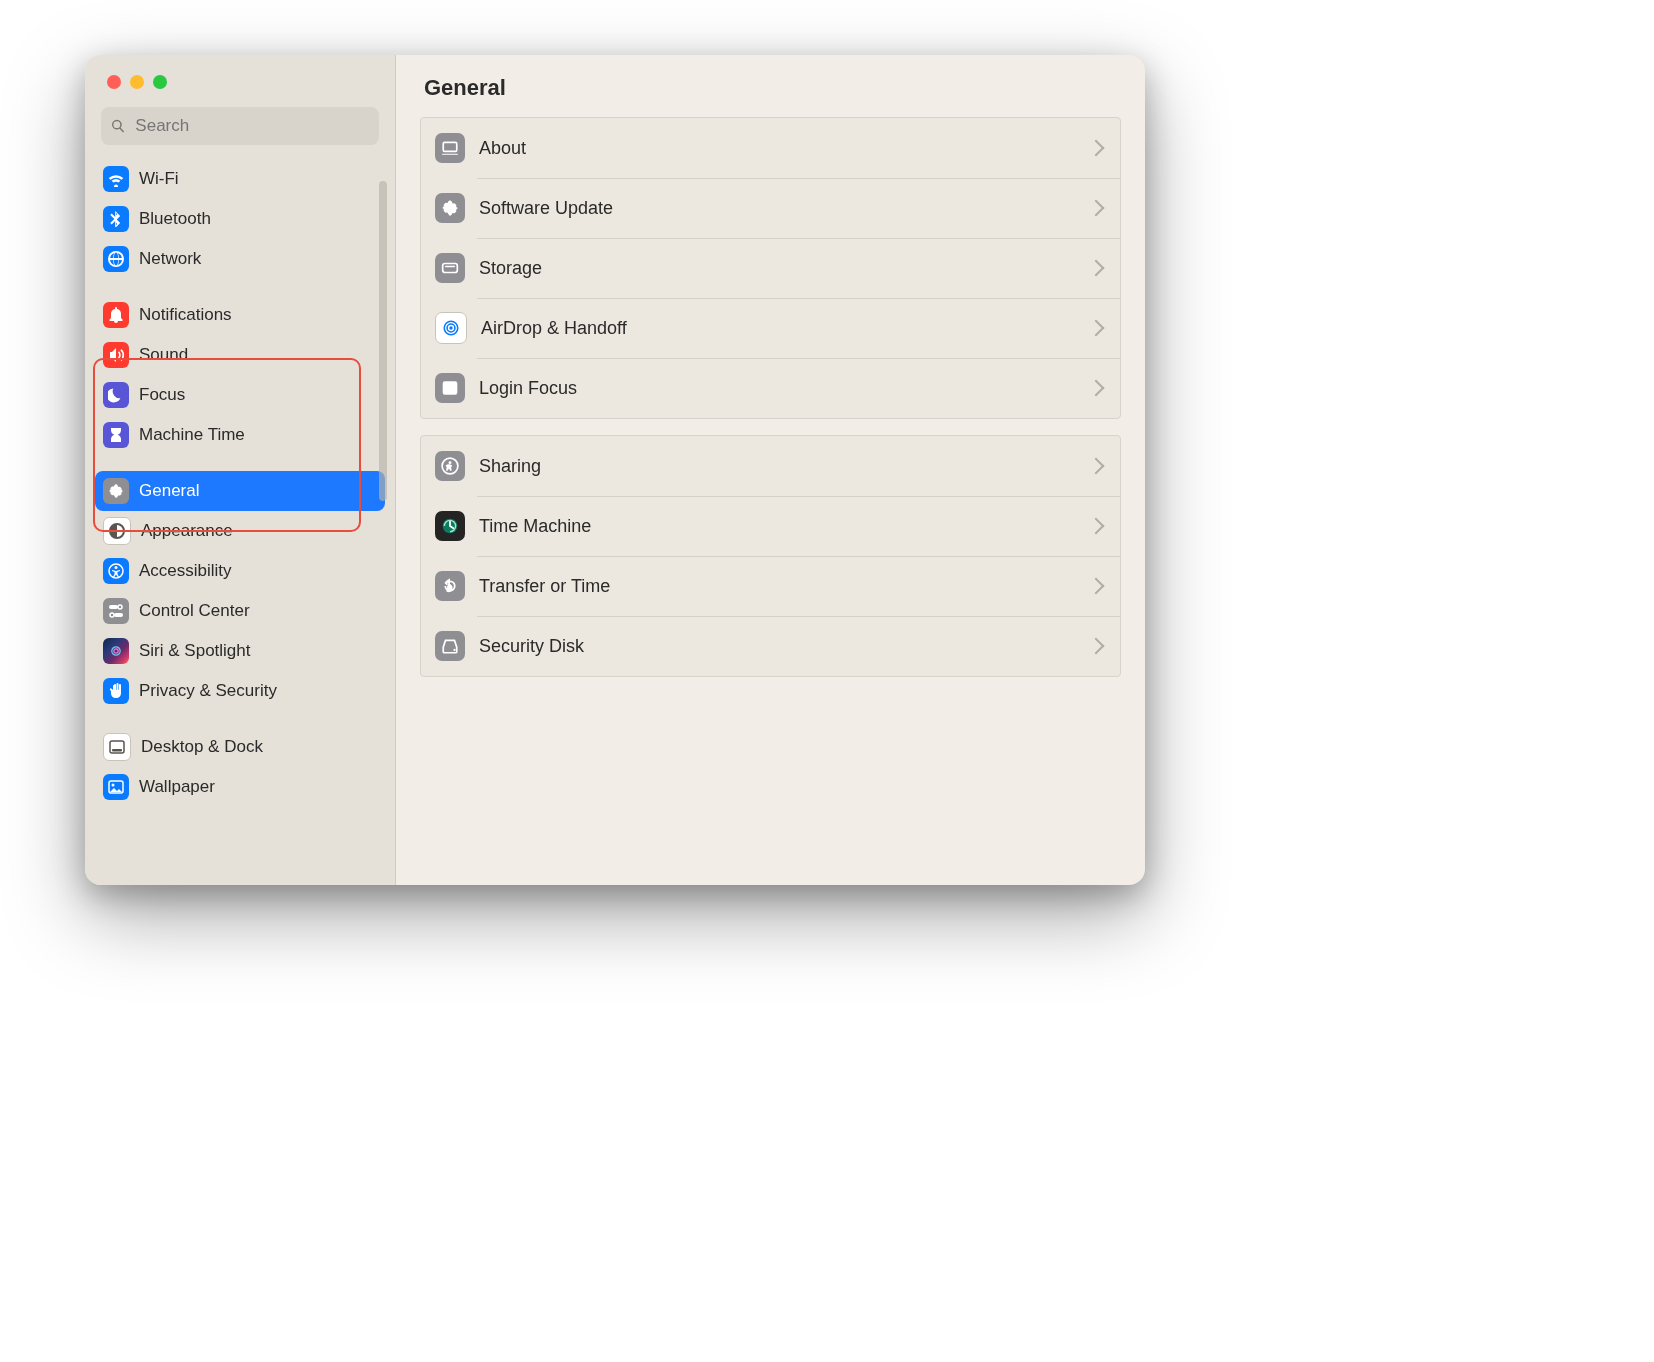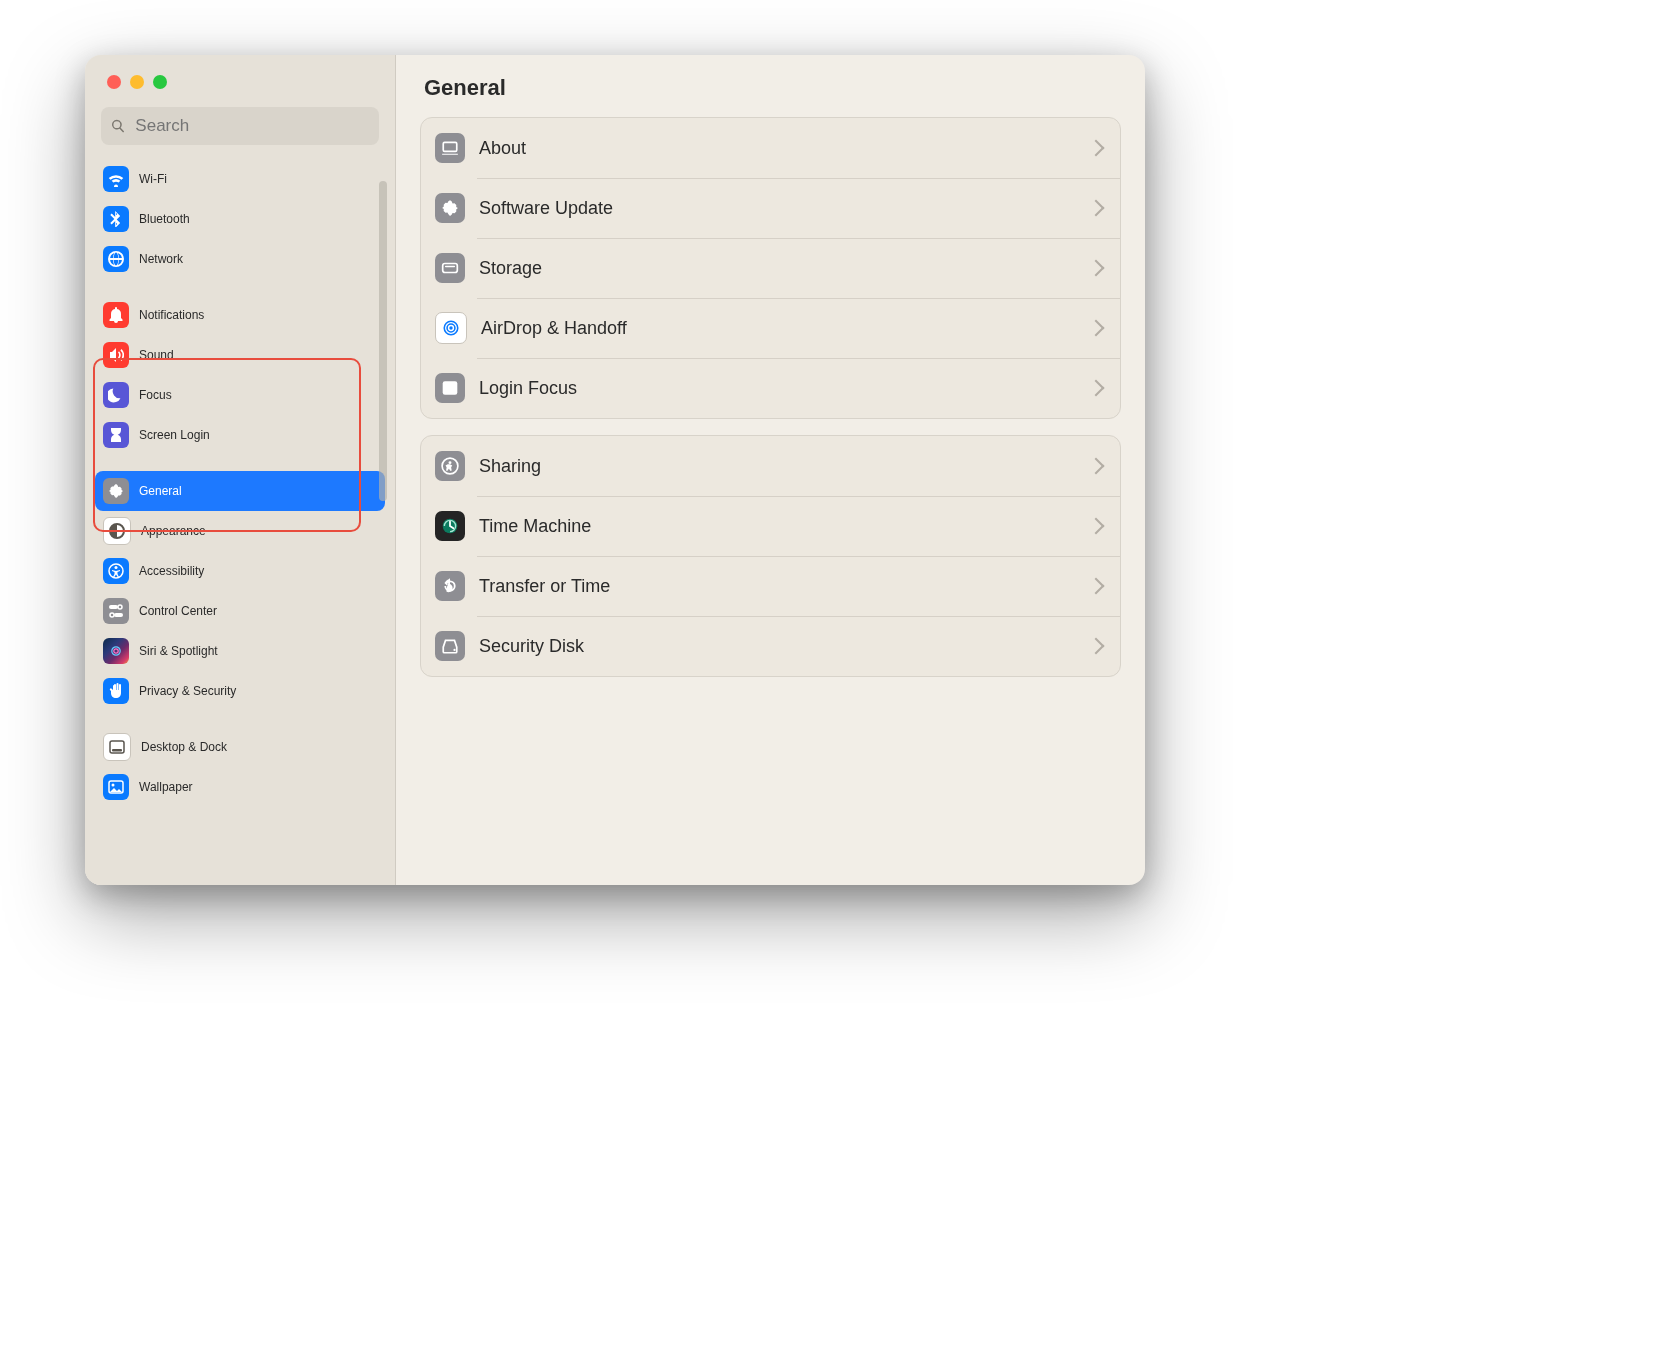--- a/index.html
+++ b/index.html
@@ -41,21 +41,21 @@
   }
   .search input{
     border:none;background:transparent;outline:none;font-size:17px;color:#5a564f;width:100%;
   }
   .search-icon{width:16px;height:16px;fill:#7c7870;}
 
   .sb-scroll{flex:1;overflow:hidden;position:relative;padding:2px 10px 0;}
   .sb-list{display:flex;flex-direction:column;}
   .sb-item{
     display:flex;align-items:center;gap:10px;height:40px;border-radius:8px;
-    padding:0 8px;font-size:12px;color:var(--text);cursor:default;text-align:center;
+    padding:0 8px;font-size:17px;color:var(--text);cursor:default;text-align:center;
   }
   .sb-item.selected{background:var(--selection);color:#fff;}
   .sb-group-gap{height:16px;}
   .sb-icon{
     width:26px;height:26px;border-radius:6px;flex:none;display:flex;align-items:center;justify-content:center;
     color:#fff;
   }
   .sb-icon svg{width:16px;height:16px;fill:currentColor;}
   .sb-icon.grayline{background:#fff;border:1px solid #c9c4bb;color:#5a564f;}
   .ic-blue{background:#0a7aff;}
@@ -73,21 +73,21 @@
     position:absolute;right:8px;top:126px;width:8px;height:320px;border-radius:4px;background:var(--scroll);opacity:.65;
   }
 
   
   .main{flex:1;display:flex;flex-direction:column;}
   .main-header{padding:20px 28px 10px;}
   .main-title{font-size:22px;font-weight:700;color:var(--text);}
   .main-scroll{flex:1;overflow:auto;padding:6px 24px 24px;}
 
   .card{
-    background:var(--card-bg);border:1px solid var(--card-border);border-radius:12px;margin-bottom:16px;
+    background:var(--card-bg);border:1px solid var(--card-border);border-radius:4px;margin-bottom:16px;
   }
   .row{
     display:flex;align-items:center;height:60px;padding:0 14px;gap:14px;position:relative;cursor:default;
   }
   .row + .row::before{
     content:"";position:absolute;left:56px;right:0;top:0;height:1px;background:var(--divider);
   }
   .row-icon{
     width:30px;height:30px;border-radius:7px;flex:none;display:flex;align-items:center;justify-content:center;color:#fff;
   }
@@ -288,21 +288,21 @@
                 </svg>
               </span>
               <span>Focus</span>
             </div>
             <div class="sb-item">
               <span class="sb-icon ic-indigo">
                 <svg viewBox="0 0 16 16">
                   <use href="#i-hourglass"></use>
                 </svg>
               </span>
-              <span>Screen Login</span>
+              <span>Machine Time</span>
             </div>
             <div class="sb-group-gap"></div>
             <div class="sb-item selected">
               <span class="sb-icon ic-gray">
                 <svg viewBox="0 0 16 16">
                   <use href="#i-gear"></use>
                 </svg>
               </span>
               <span>General</span>
             </div>

